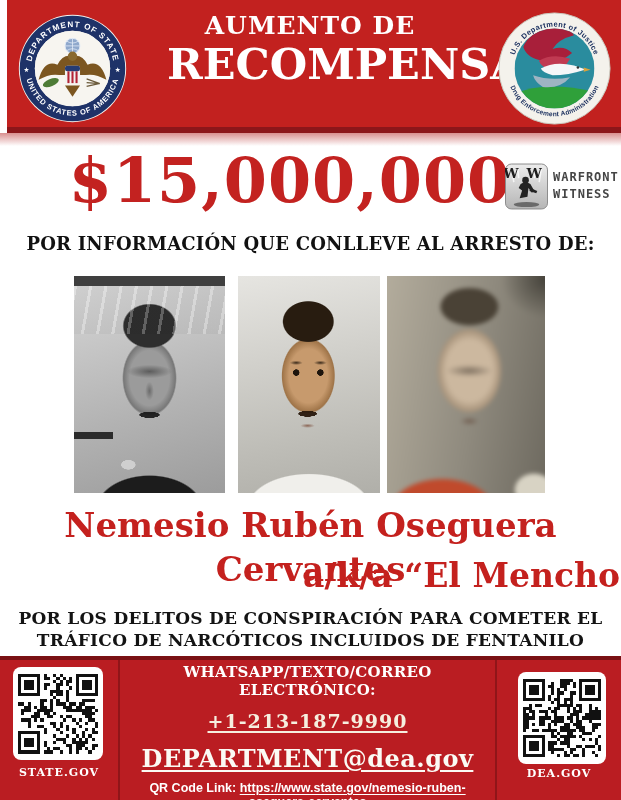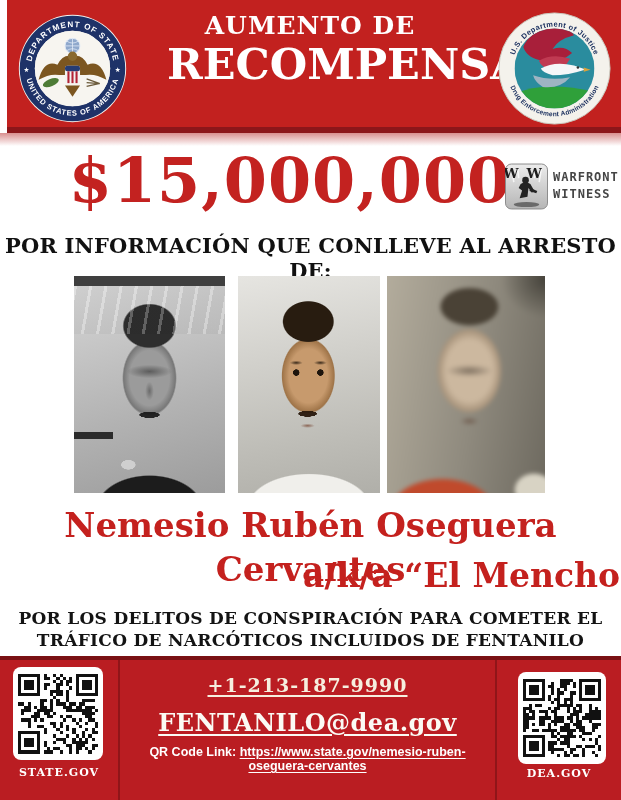--- a/index.html
+++ b/index.html
@@ -23,21 +23,21 @@
 
   
   .reward{position:absolute;left:40px;top:146px;width:500px;text-align:center;
           font-size:62px;font-weight:700;color:#c32220;letter-spacing:1px;line-height:70px;}
   .ww-logo{position:absolute;left:505px;top:163px;width:43px;height:47px;}
   .ww-text{position:absolute;left:553px;top:169px;font-family:"DejaVu Sans Mono",monospace;
            font-weight:700;font-size:12px;line-height:17px;letter-spacing:1px;color:#454545;}
 
   
   .lead{position:absolute;left:0;top:233px;width:621px;text-align:center;
-        font-size:21px;font-weight:700;color:#111;letter-spacing:.2px;}
+        font-size:18px;font-weight:700;color:#111;letter-spacing:.2px;}
 
   
   .photo{position:absolute;top:276px;height:217px;overflow:hidden;background:#bbb;}
   .photo .inner{position:absolute;inset:0;}
   .photo1{left:74px;width:151px;}
   .photo2{left:238px;width:142px;}
   .photo3{left:387px;width:158px;}
   .photo1 .inner{background:
     radial-gradient(ellipse 17px 5px at 50% 64%, rgba(25,25,25,.92) 58%, rgba(25,25,25,0) 62%),
     radial-gradient(ellipse 30px 9px at 50% 44%, rgba(30,30,30,.5), rgba(30,30,30,0) 75%),
@@ -420,25 +420,26 @@
             <rect x="10" y="24" width="1" height="1" fill="#111"></rect>
             <rect x="13" y="24" width="1" height="1" fill="#111"></rect>
             <rect x="16" y="24" width="1" height="1" fill="#111"></rect>
             <rect x="18" y="24" width="1" height="1" fill="#111"></rect>
             <rect x="22" y="24" width="1" height="1" fill="#111"></rect>
           </svg></div>
     </div>
     <div class="qr-label qr-label-l">STATE.GOV</div>
 
     <div class="contact-center">
+      <div class="c-head">WHATSAPP/TEXTO/CORREO ELECTRÓNICO:</div>
       <div class="c-phone-row">
         <a class="c-phone" href="#">+1-213-187-9990</a>
       </div>
       <div class="c-email-row">
-        <a class="c-email" href="#">FENTANILO@dea.gov</a>
+        <a class="c-email" href="#">DEPARTMENT@dea.gov</a>
       </div>
       <div class="c-link-row">
         <span>QR Code Link:</span>
         <a class="c-link-url" href="#">https://www.state.gov/nemesio-ruben-oseguera-cervantes</a>
       </div>
     </div>
 
     <div class="qr-card qr-card-r">
       <div class="qr-fill"><svg viewBox="0 0 25 25" width="100%" height="100%" shape-rendering="crispEdges">
             <rect x="0" y="0" width="7" height="7" fill="#111"></rect>

